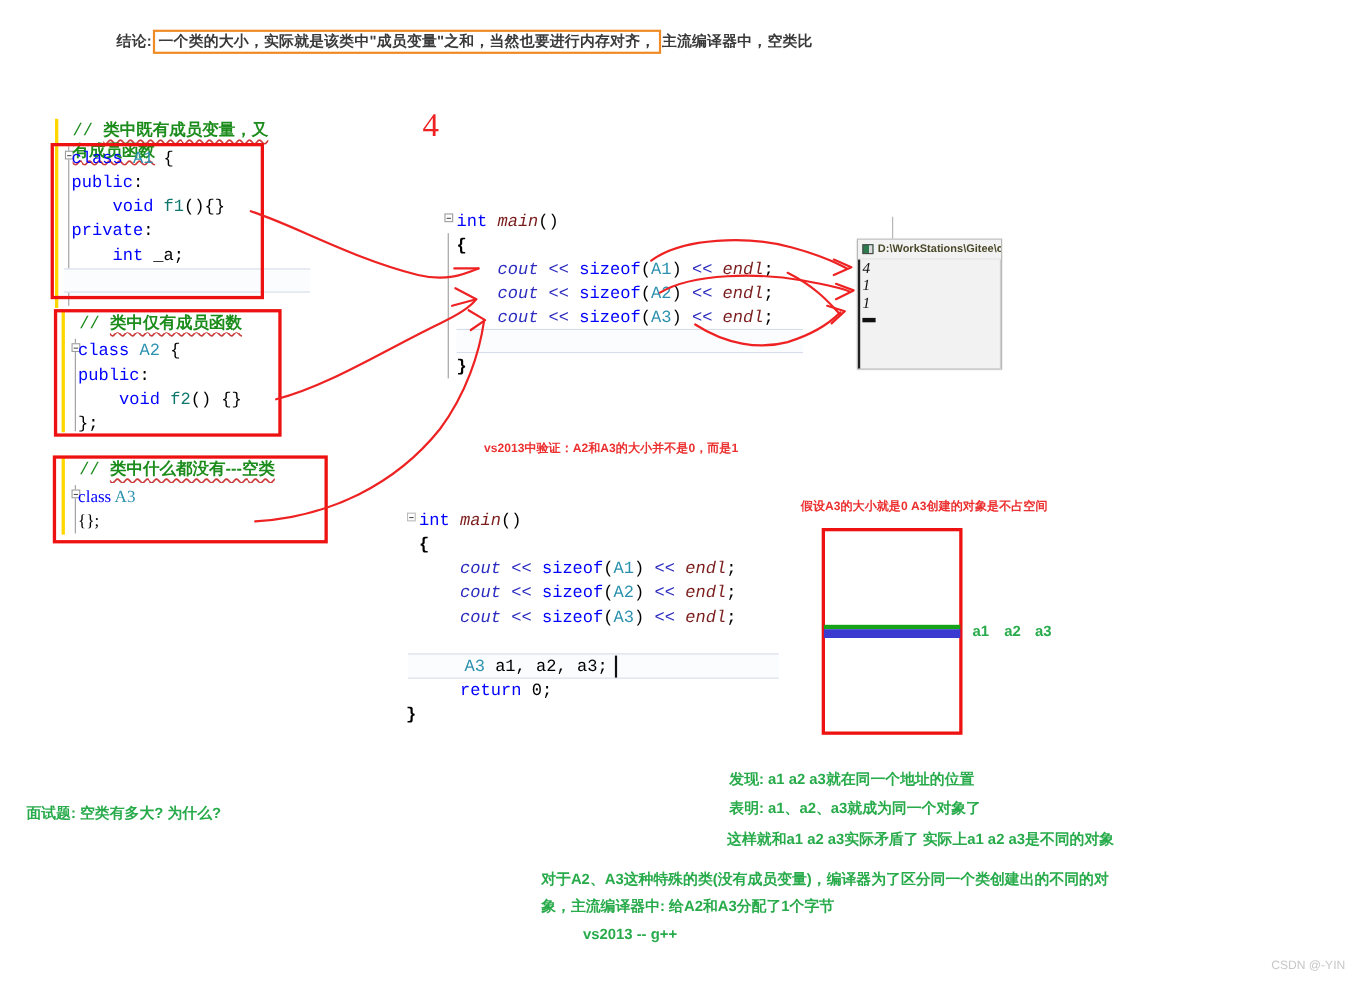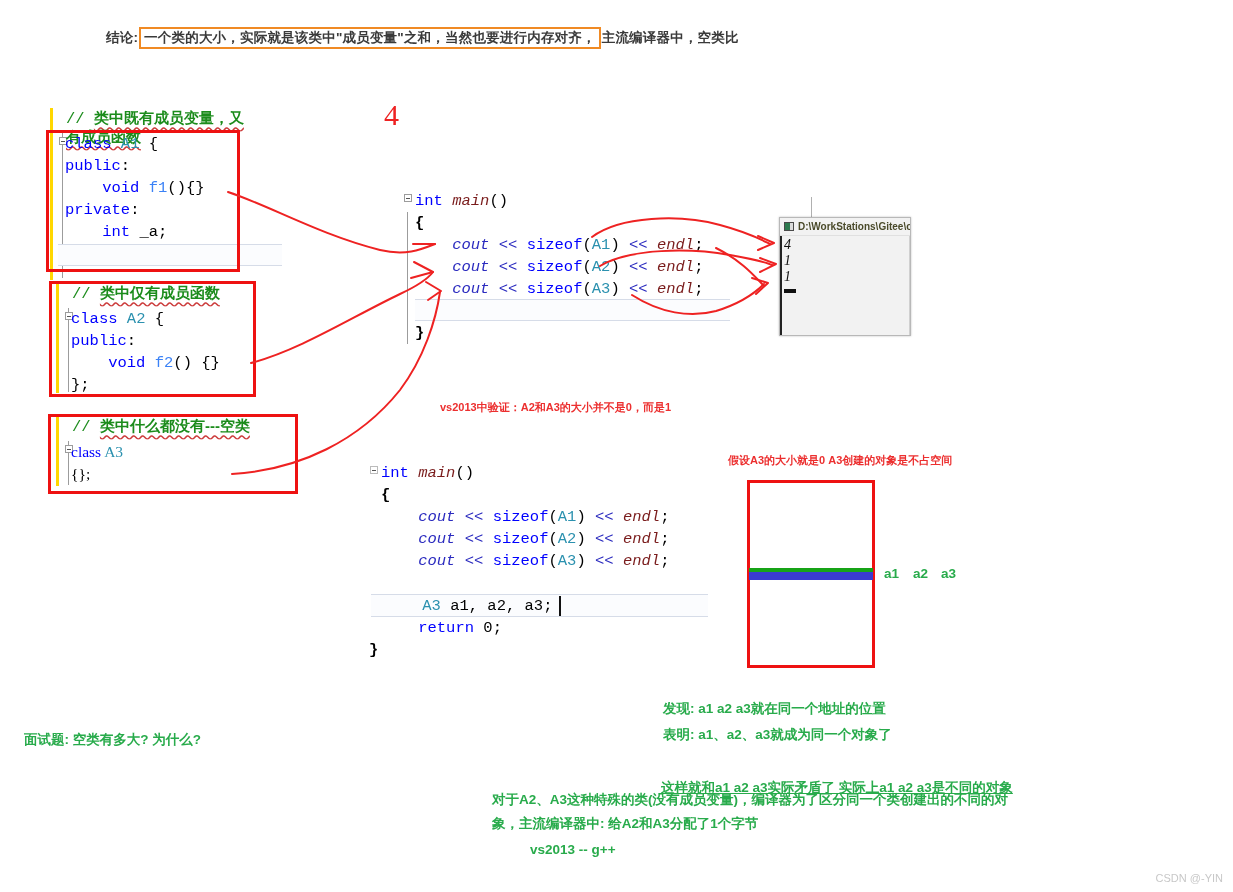--- a/index.html
+++ b/index.html
@@ -27,21 +27,21 @@
   
   .code {
     font-family:"Liberation Mono","DejaVu Sans Mono", monospace;
     font-size:15.5px;
     line-height:22px;
     white-space:pre;
     color:#000;
   }
   .kw    { color:#0000ff; }
   .typ   { color:#2b91af; }
-  .fn    { color:#3b82f6; }
+  .fn    { color:#0f766e; }
   .fni   { color:#7a1c1c; font-style:italic; }
   .id    { color:#2b2bbf; font-style:italic; }
   .plain { color:#000; }
 
   .cmt-cn {
     font-family:"Liberation Sans", sans-serif;
     font-weight:700;
     color:#1c8c1c;
     font-size:15px;
     text-decoration:underline;
@@ -264,21 +264,21 @@
 <div class="abs redtext" style="left:728px; top:453px;">假设A3的大小就是0   A3创建的对象是不占空间</div>
 <div class="abs" id="membox"></div>
 <div class="abs" id="memgreen"></div>
 <div class="abs" id="memblue"></div>
 <div class="abs greentext" style="left:884px; top:566px;">a1</div>
 <div class="abs greentext" style="left:913px; top:566px;">a2</div>
 <div class="abs greentext" style="left:941px; top:566px;">a3</div>
 
 <div class="abs greentext" style="left:663px; top:700px;">发现: a1  a2  a3就在同一个地址的位置</div>
 <div class="abs greentext" style="left:663px; top:726px;text-align:right;">表明: a1、a2、a3就成为同一个对象了</div>
-<div class="abs greentext" style="left:661px; top:779px;text-decoration:underline;">这样就和a1  a2  a3实际矛盾了   实际上a1  a2  a3是不同的对象</div>
+<div class="abs greentext" style="left:661px; top:754px;">这样就和a1  a2  a3实际矛盾了   实际上a1  a2  a3是不同的对象</div>
 <div class="abs greentext" style="left:492px; top:791px;">对于A2、A3这种特殊的类(没有成员变量)，编译器为了区分同一个类创建出的不同的对</div>
 <div class="abs greentext" style="left:492px; top:815px;">象，主流编译器中: 给A2和A3分配了1个字节</div>
 <div class="abs greentext" style="left:530px; top:842px;">vs2013 -- g++</div>
 
 <div class="abs greentext" style="left:24px; top:731px;">面试题: 空类有多大? 为什么?</div>
 
 <svg class="overlay" viewBox="0 0 1233 892">
   <g fill="none" stroke="#ee2222" stroke-width="2" stroke-linecap="round" stroke-linejoin="round">
 
     <path d="M228,192 C268,205 320,235 380,250 C405,256 420,250 435,244"></path>

